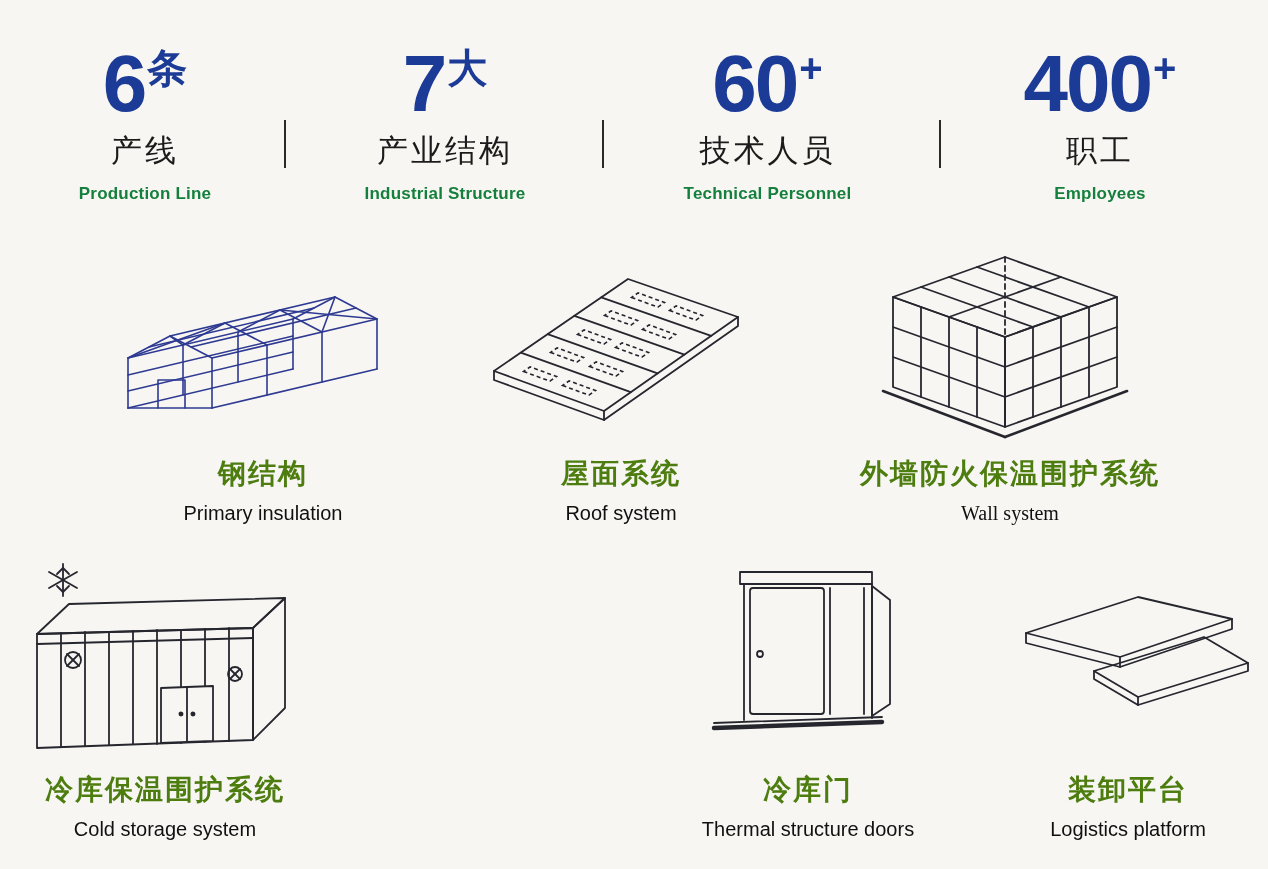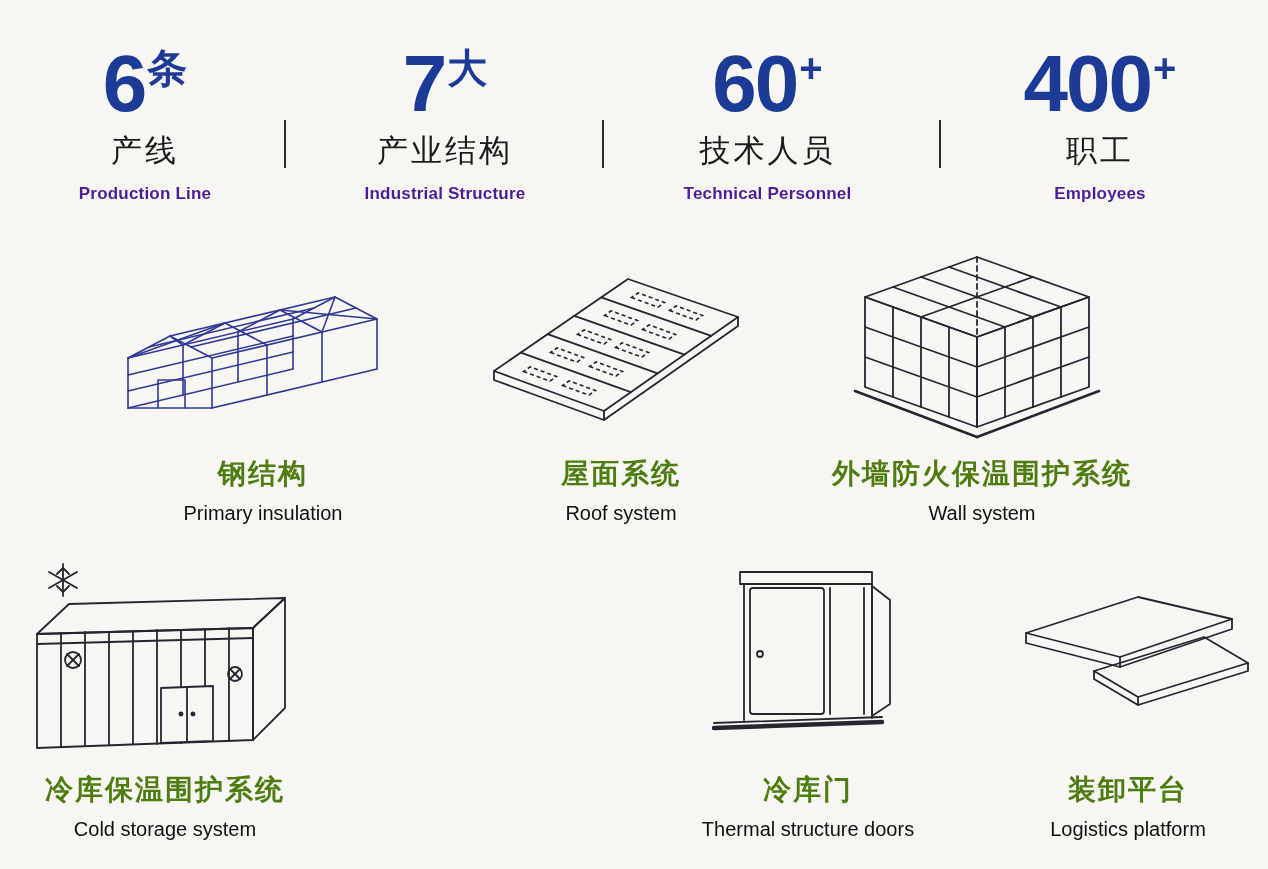--- a/index.html
+++ b/index.html
@@ -10,31 +10,31 @@
   
   .stat { position:absolute; top:44px; text-align:center; }
   .stat-1 { left:25px;  width:240px; }
   .stat-2 { left:330px; width:230px; }
   .stat-3 { left:650px; width:235px; }
   .stat-4 { left:985px; width:230px; }
   .stat-number-row { display:flex; justify-content:center; align-items:flex-start; line-height:1; }
   .stat-number { font-size:80px; font-weight:700; color:#1c3b97; letter-spacing:-2px; }
   .stat-suffix { font-size:40px; font-weight:700; color:#1c3b97; margin-top:4px; margin-left:2px; }
   .stat-zh { font-size:31px; color:#1b1b1b; margin-top:6px; letter-spacing:3px; font-weight:500; }
-  .stat-en { font-size:17px; color:#4c1d95; font-weight:700; margin-top:12px; letter-spacing:0.2px; }
+  .stat-en { font-size:17px; color:#15803d; font-weight:700; margin-top:12px; letter-spacing:0.2px; }
   .vdivider { position:absolute; top:120px; width:2px; height:48px; background:#2a2a2a; }
   .vd-1 { left:284px; } .vd-2 { left:602px; } .vd-3 { left:939px; }
 
   
   .product { position:absolute; text-align:center; }
   .row1 { top:245px; }
   .row2 { top:548px; }
   .p1 { left:73px;  width:380px; }
   .p2 { left:431px; width:380px; }
-  .p3 { left:792px; width:380px; }
+  .p3 { left:820px; width:380px;font-family:Liberation Serif, serif; }
   .q1 { left:5px;   width:320px; }
   .q2 { left:332px; width:320px; }
   .q3 { left:648px; width:320px; }
   .q4 { left:968px; width:320px; }
   .icon-box { display:flex; align-items:center; justify-content:center; }
   .row1 .icon-box { height:200px; margin-bottom:10px; }
   .row2 .icon-box { height:215px; margin-bottom:8px; }
   .p-zh { font-size:28px; font-weight:600; color:#4d7c0f; letter-spacing:2px; }
   .p-en { font-size:20px; color:#101010; margin-top:9px; font-weight:500; }
 

